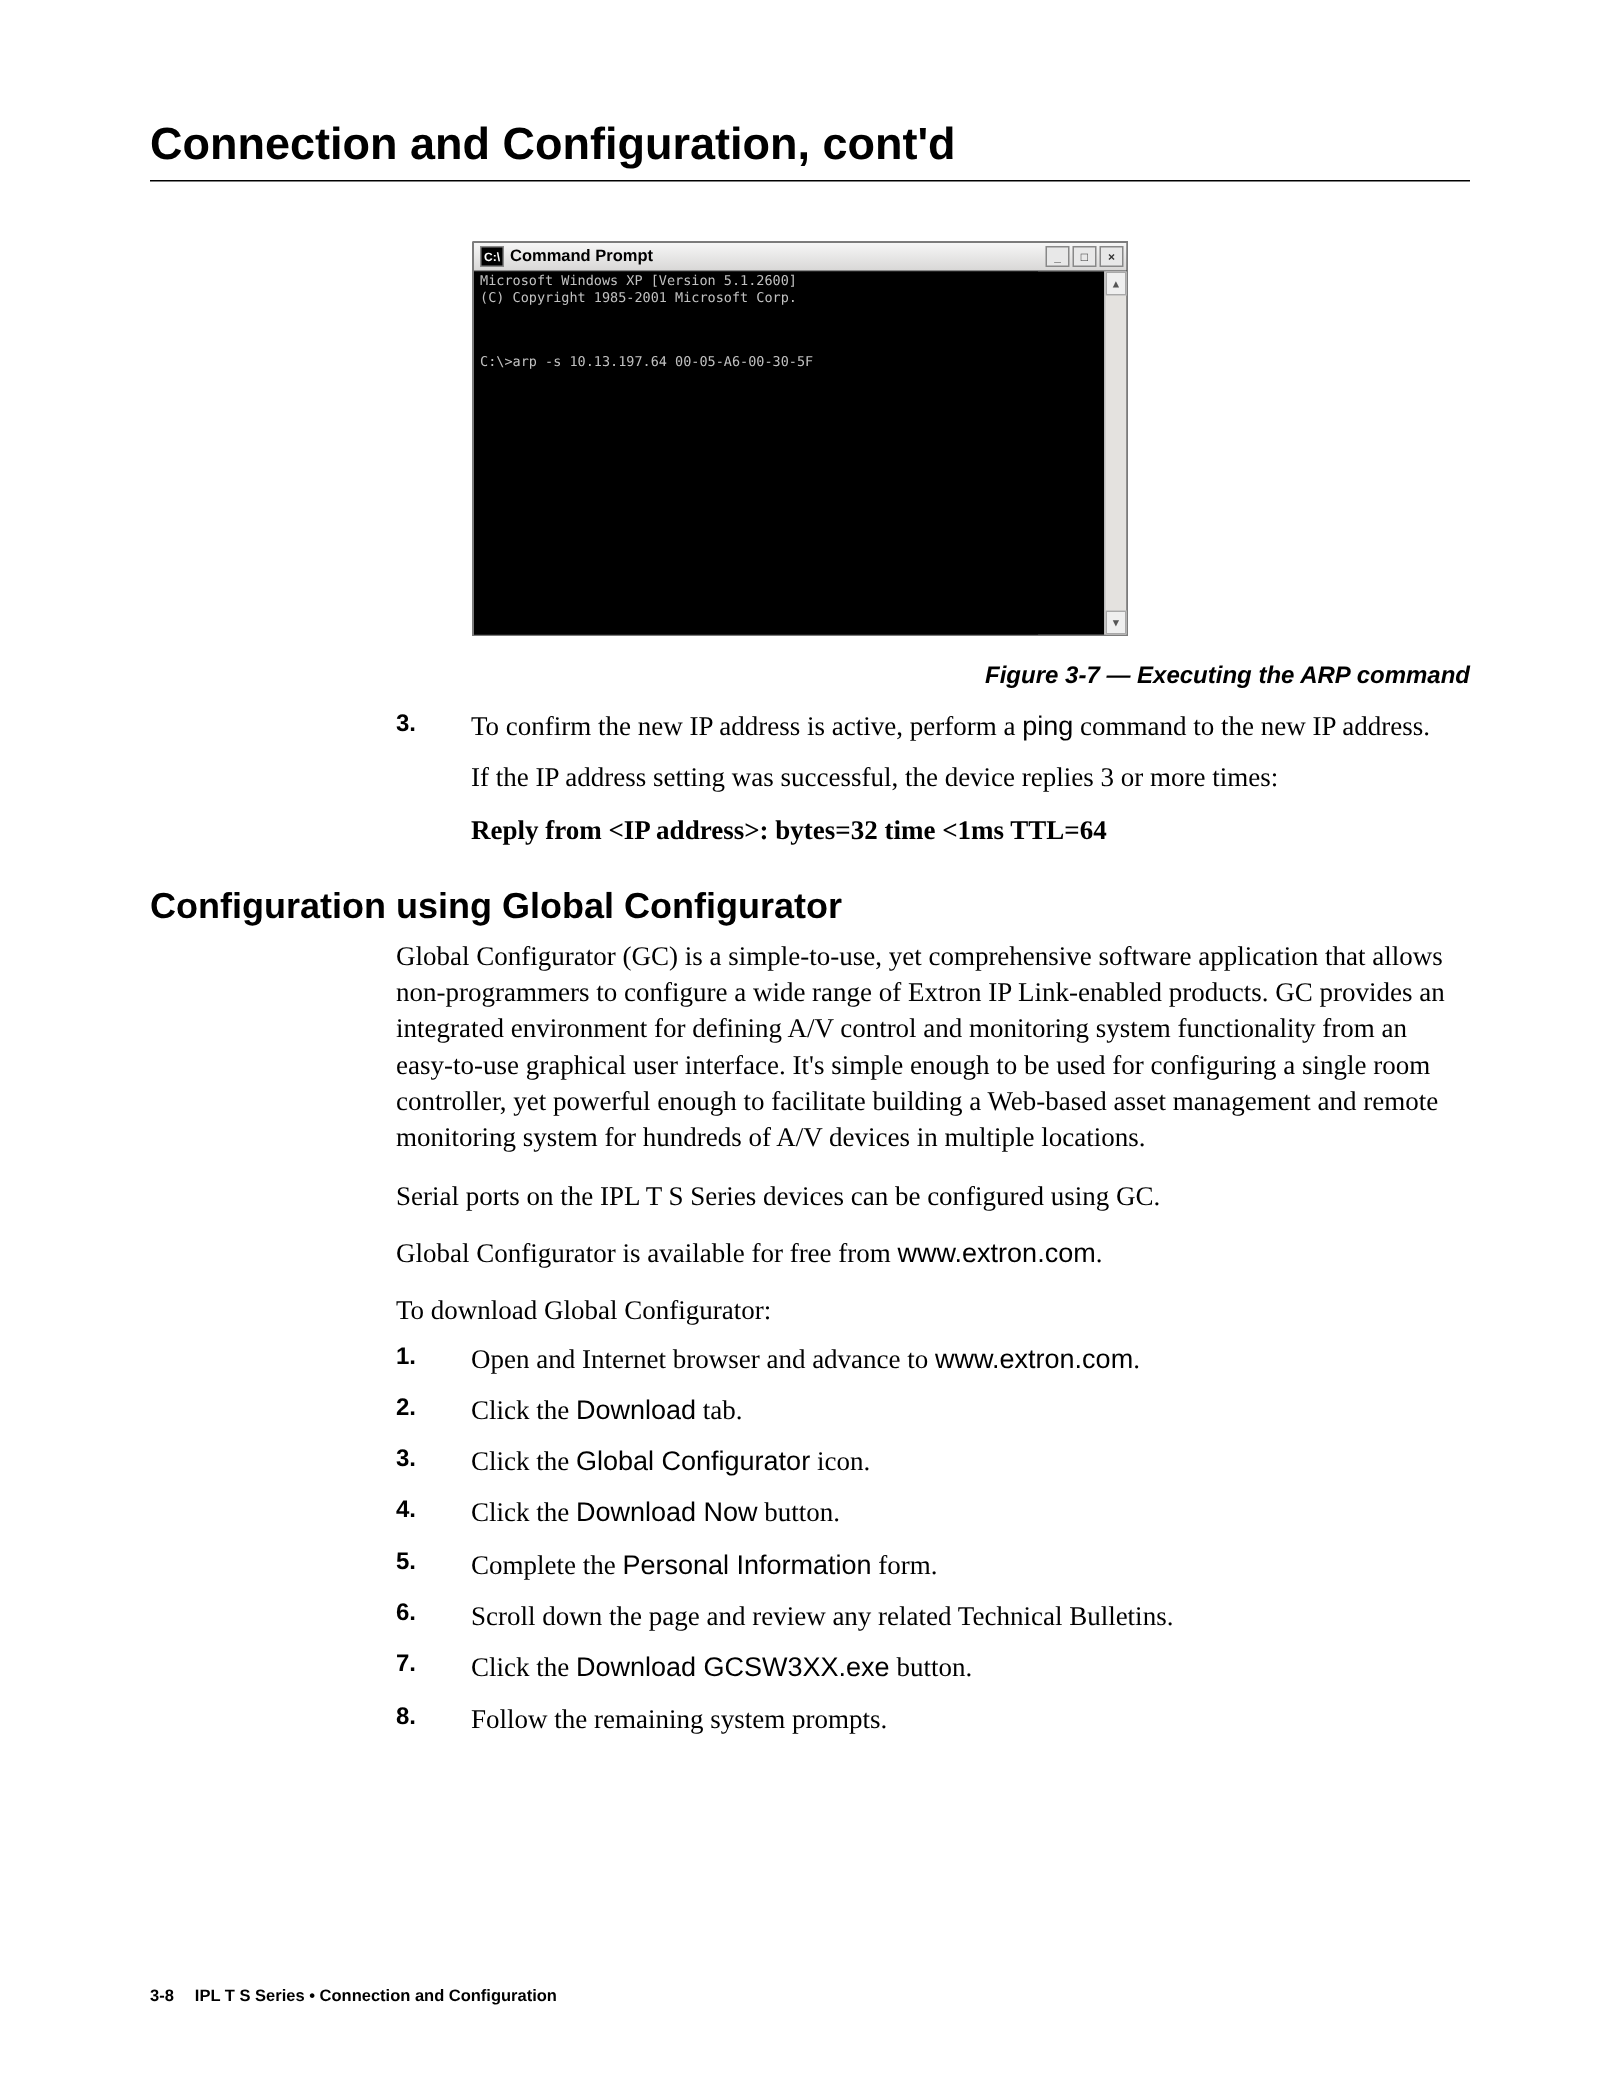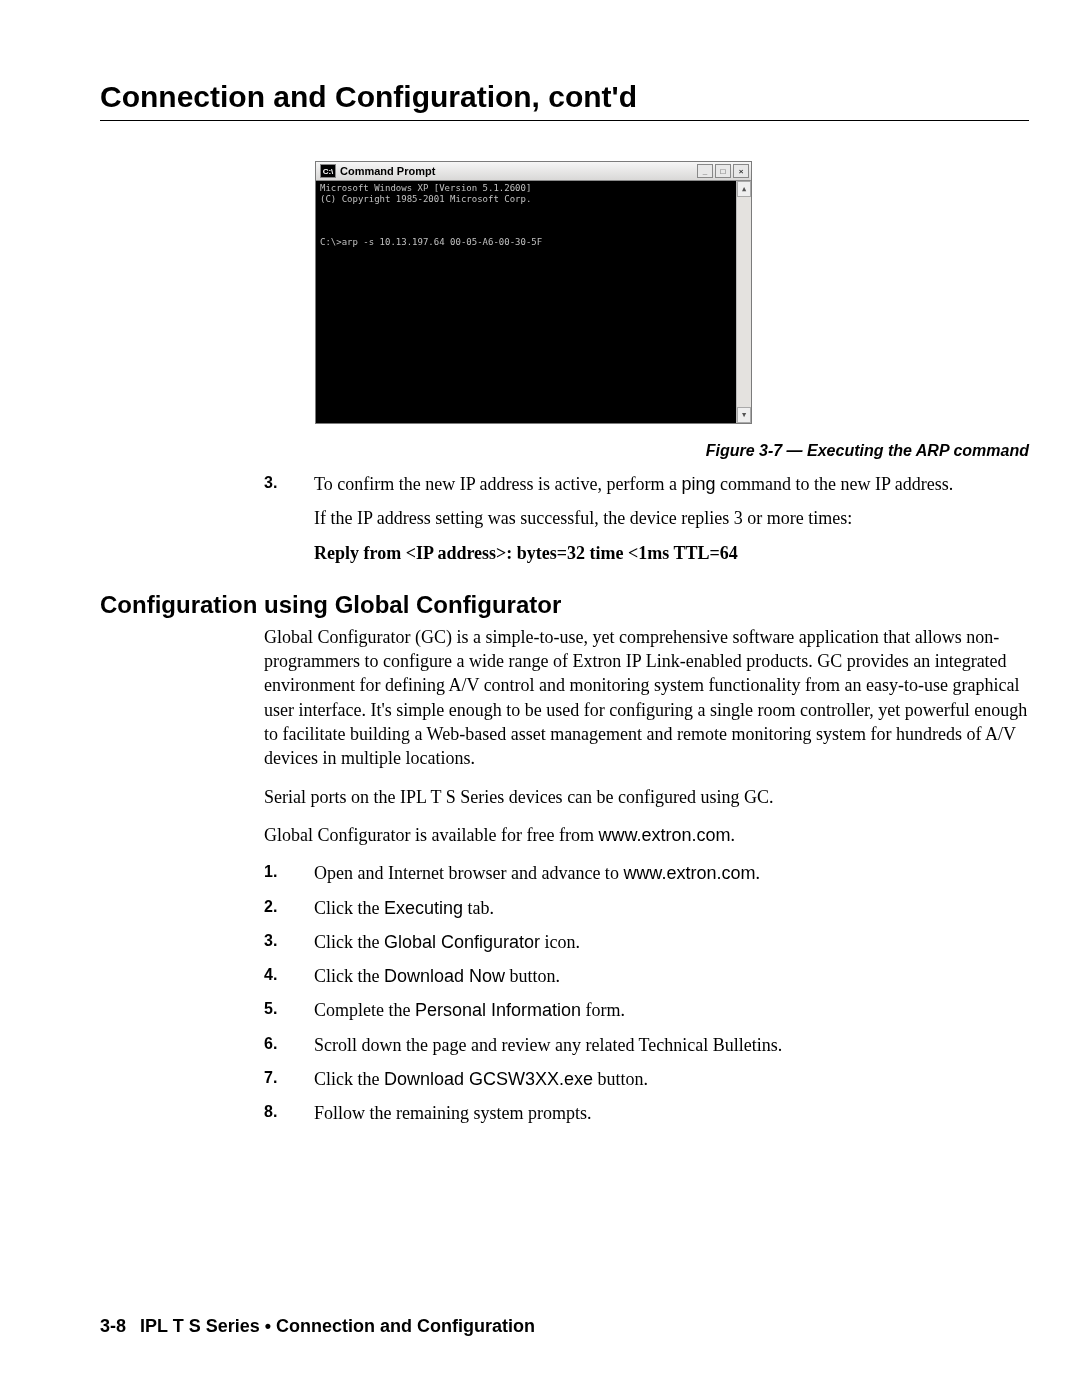--- a/index.html
+++ b/index.html
@@ -7,21 +7,21 @@
     padding: 0;
     background: #fff;
     font-family: "Palatino Linotype", "Book Antiqua", Palatino, serif;
     color: #000;
   }
   .page {
     width: 1080px;
     height: 1397px;
     position: relative;
     box-sizing: border-box;
-    padding: 80px 51px 50px 100px;
+    padding: 80px 100px 50px 100px;
   }
   .main-heading {
     font-family: Arial, Helvetica, sans-serif;
     font-weight: 900;
     font-size: 30px;
     margin: 0 0 6px 0;
   }
   .hr {
     border: none;
     border-top: 1.5px solid #000;
@@ -152,21 +152,21 @@
     margin-bottom: 14px;
   }
   .b-sans { font-family: Arial, Helvetica, sans-serif; font-weight: normal; }
   .b-serif { font-weight: bold; }
   .footer {
     position: absolute;
     bottom: 60px;
     left: 100px;
     font-family: Arial, Helvetica, sans-serif;
     font-weight: bold;
-    font-size: 18px;
+    font-size: 11px;
   }
   .footer .pg { margin-right: 14px; }
 </style>
 </head>
 <body>
 
 <div class="page">
 
   <h1 class="main-heading">Connection and Configuration, cont'd</h1>
   <hr class="hr">
@@ -211,28 +211,29 @@
   </div>
 
   <h2 class="section-heading">Configuration using Global Configurator</h2>
 
   <div class="content-block">
     <div class="para">Global Configurator (GC) is a simple-to-use, yet comprehensive software application that allows non-programmers to configure a wide range of Extron IP Link-enabled products.  GC provides an integrated environment for defining A/V control and monitoring system functionality from an easy-to-use graphical user interface.  It's simple enough to be used for configuring a single room controller, yet powerful enough to facilitate building a Web-based asset management and remote monitoring system for hundreds of A/V devices in multiple locations.</div>
     <div class="para">Serial ports on the IPL T S Series devices can be configured using GC.</div>
     <div class="para">
       <span>Global Configurator is available for free from </span><span class="b-sans">www.extron.com</span><span>.</span>
     </div>
+    <div class="para" style="margin-bottom:8px;">To download Global Configurator:</div>
 
     <div class="numbered">
       <div class="num">1.</div>
       <div class="txt"><span>Open and Internet browser and advance to </span><span class="b-sans">www.extron.com</span><span>.</span></div>
     </div>
     <div class="numbered">
       <div class="num">2.</div>
-      <div class="txt"><span>Click the </span><span class="b-sans">Executing</span><span> tab.</span></div>
+      <div class="txt"><span>Click the </span><span class="b-sans">Download</span><span> tab.</span></div>
     </div>
     <div class="numbered">
       <div class="num">3.</div>
       <div class="txt"><span>Click the </span><span class="b-sans">Global Configurator</span><span> icon.</span></div>
     </div>
     <div class="numbered">
       <div class="num">4.</div>
       <div class="txt"><span>Click the </span><span class="b-sans">Download Now</span><span> button.</span></div>
     </div>
     <div class="numbered">

